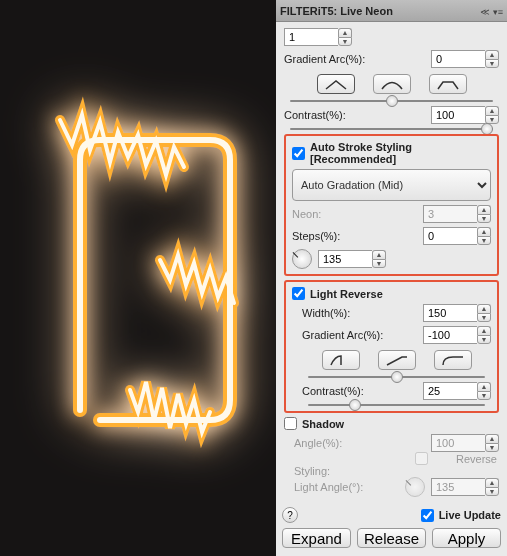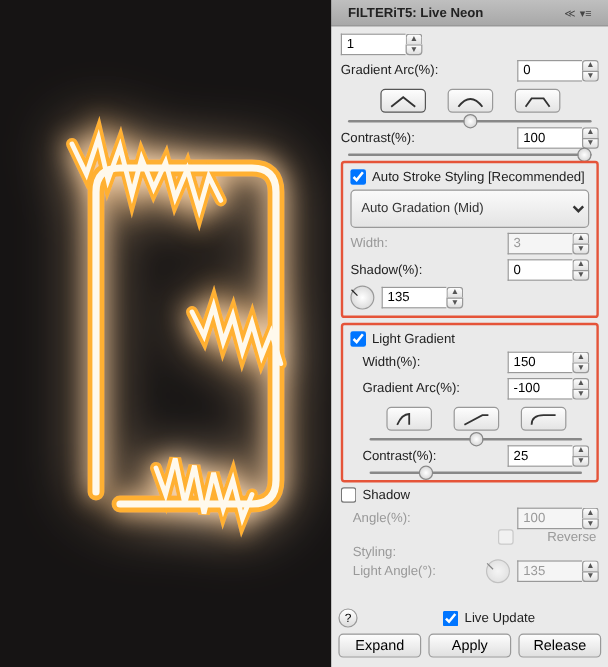--- a/index.html
+++ b/index.html
@@ -1,20 +1,20 @@
 <!DOCTYPE html>
 <html><head>
 <meta charset="utf-8">
 <style>
   * { box-sizing: border-box; margin: 0; padding: 0; }
   body { font-family: "Lucida Grande", Arial, sans-serif; font-size: 11px; background: #fff; width: 507px; height: 556px; display: flex; }
   .preview { width: 276px; height: 556px; background: #161414; position: relative; overflow: hidden; }
   .neon-svg { position: absolute; inset: 0; }
   .panel { width: 231px; background: #eaeaea; display: flex; flex-direction: column; }
-  .titlebar { display: flex; align-items: center; height: 22px; background: linear-gradient(#bfbfbf,#a8a8a8); border-bottom: 1px solid #888; padding: 0 14px; color: #222; }
+  .titlebar { display: flex; align-items: center; height: 22px; background: linear-gradient(#bfbfbf,#a8a8a8); border-bottom: 1px solid #888; padding: 0 4px; color: #222; }
   .titlebar .title { flex: 1; font-size: 11px; font-weight: bold; }
   .titlebar .tb-icons span { display: inline-block; width: 10px; text-align: center; color: #444; font-size: 9px; cursor: pointer; }
   .body { padding: 6px 8px; display: flex; flex-direction: column; gap: 4px; }
   .row { display: flex; align-items: center; gap: 6px; }
   .label { flex: 1; color: #222; }
   .label.dim { color: #999; }
   .numfield { display: flex; align-items: stretch; }
   .numfield input { width: 54px; height: 18px; border: 1px solid #999; border-right: none; font-size: 11px; padding: 0 4px; background: #fff; }
   .numfield input:disabled { background: #f5f5f5; color: #999; }
   .stepper { display: flex; flex-direction: column; width: 14px; }
@@ -24,29 +24,29 @@
   .arc-row { display: flex; justify-content: center; gap: 18px; margin: 2px 0; }
   .arc-btn { width: 38px; height: 20px; border: 1px solid #999; background: linear-gradient(#fdfdfd,#e4e4e4); border-radius: 4px; display: flex; align-items: center; justify-content: center; cursor: pointer; }
   .arc-btn svg { display: block; }
   .arc-btn.sel { border-color: #555; }
   .slider-row { display: flex; align-items: center; padding: 0 6px; }
   input[type=range] { -webkit-appearance: none; width: 100%; height: 2px; background: #888; border-radius: 1px; }
   input[type=range]::-webkit-slider-thumb { -webkit-appearance: none; width: 12px; height: 12px; border-radius: 50%; background: radial-gradient(#fff,#ccc); border: 1px solid #888; }
   .group { border: 2px solid #e55439; border-radius: 3px; padding: 5px 6px; display: flex; flex-direction: column; gap: 4px; }
   .chk { display: flex; align-items: center; gap: 5px; }
   .chk input { width: 13px; height: 13px; }
-  .chk .lbl { color: #222; }
+  .chk .lbl { color: #222; font-weight: bold; }
   .selectwrap { width: 100%; }
   .selectwrap select { width: 100%; height: 32px; border: 1px solid #999; background: linear-gradient(#fafafa,#e4e4e4); border-radius: 4px; font-size: 11px; padding: 0 4px; color: #333; }
   .selectwrap select:disabled { color: #999; }
   .angle-knob { width: 20px; height: 20px; border-radius: 50%; background: radial-gradient(#fff,#d0d0d0); border: 1px solid #999; position: relative; }
   .angle-knob .tick { position: absolute; width: 7px; height: 1px; background: #222; top: 50%; right: 1px; transform-origin: -3px 50%; }
   .footer { margin-top: auto; padding: 4px 6px 8px; display: flex; flex-direction: column; gap: 5px; }
   .footer .btns { display: flex; gap: 6px; justify-content: center; }
-  .footer button { flex: 1; height: 20px; border: 1px solid #999; border-radius: 4px; background: linear-gradient(#fdfdfd,#e0e0e0); font-size: 12px; cursor: pointer; }
+  .footer button { flex: 1; height: 20px; border: 1px solid #999; border-radius: 4px; background: linear-gradient(#fdfdfd,#e0e0e0); font-size: 15px; cursor: pointer; }
   .help { width: 16px; height: 16px; border: 1px solid #999; border-radius: 50%; background: linear-gradient(#fff,#ddd); font-size: 10px; display: flex; align-items: center; justify-content: center; cursor: pointer; }
   .footer-top { display: flex; align-items: center; gap: 16px; }
   .light-sub { padding-left: 10px; display: flex; flex-direction: column; gap: 4px; }
   .nested { padding-left: 10px; }
 </style>
 </head>
 <body>
 
 <div class="preview">
   <svg class="neon-svg" width="276" height="556">
@@ -146,31 +146,31 @@
       <div class="chk">
         <input type="checkbox" checked="" style="">
         <span class="lbl">Auto Stroke Styling [Recommended]</span>
       </div>
       <div class="selectwrap">
         <select>
           <option>Auto Gradation  (Mid)</option>
         </select>
       </div>
       <div class="row">
-        <span class="label dim">Width:</span>
+        <span class="label dim">Neon:</span>
         <div class="numfield">
             <input disabled="" value="3" style="">
             <div class="stepper">
               <button>▲</button>
               <button>▼</button>
             </div>
           </div>
       </div>
       <div class="row">
-        <span class="label">Shadow(%):</span>
+        <span class="label">Steps(%):</span>
         <div class="numfield">
             <input value="0" style="">
             <div class="stepper">
               <button>▲</button>
               <button>▼</button>
             </div>
           </div>
       </div>
       <div class="row">
         <div class="angle-knob">
@@ -182,21 +182,21 @@
               <button>▲</button>
               <button>▼</button>
             </div>
           </div>
       </div>
     </div>
 
     <div class="group">
       <div class="chk">
         <input type="checkbox" checked="" style="">
-        <span class="lbl">Light Gradient</span>
+        <span class="lbl">Light Reverse</span>
       </div>
       <div class="light-sub">
         <div class="row">
           <span class="label">Width(%):</span>
           <div class="numfield">
               <input value="150" style="">
               <div class="stepper">
                 <button>▲</button>
                 <button>▼</button>
               </div>
@@ -282,24 +282,24 @@
               <button>▼</button>
             </div>
           </div>
       </div>
     </div>
   </div>
 
   <div class="footer">
     <div class="footer-top">
       <div class="help">?</div>
-      <div class="chk" style="flex:1; justify-content:center">
+      <div class="chk" style="flex:1; justify-content:flex-end">
         <input type="checkbox" checked="" style="">
         <span class="lbl">Live Update</span>
       </div>
     </div>
     <div class="btns">
       <button>Expand</button>
+      <button>Release</button>
       <button>Apply</button>
-      <button>Release</button>
     </div>
   </div>
 </div>
 
 </body></html>

